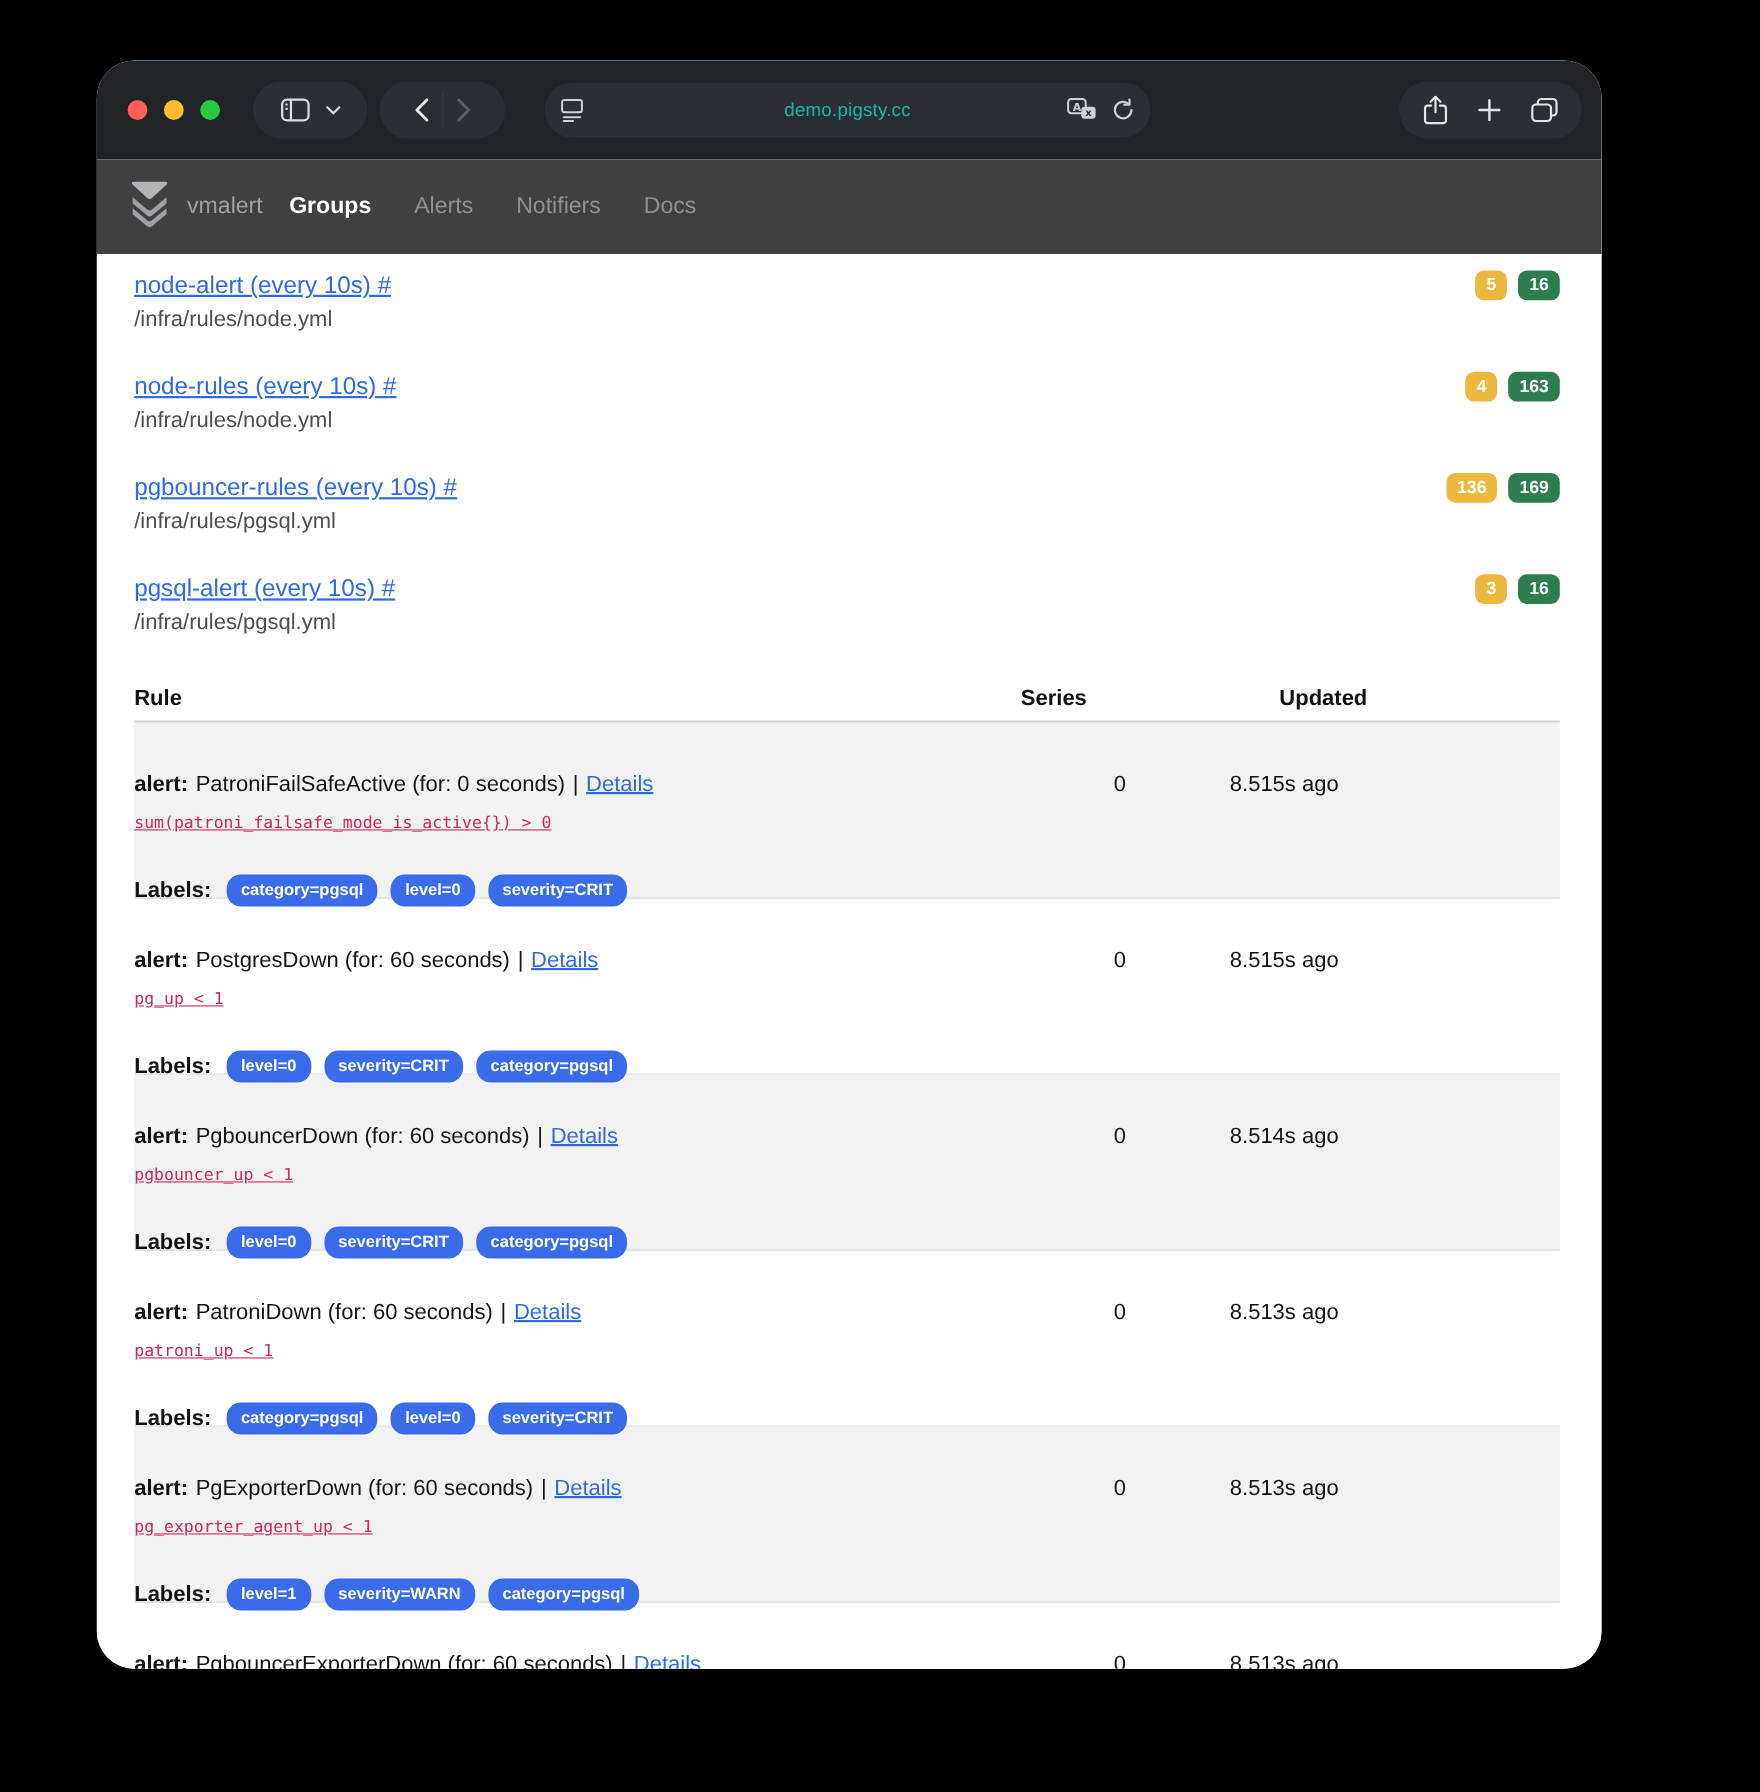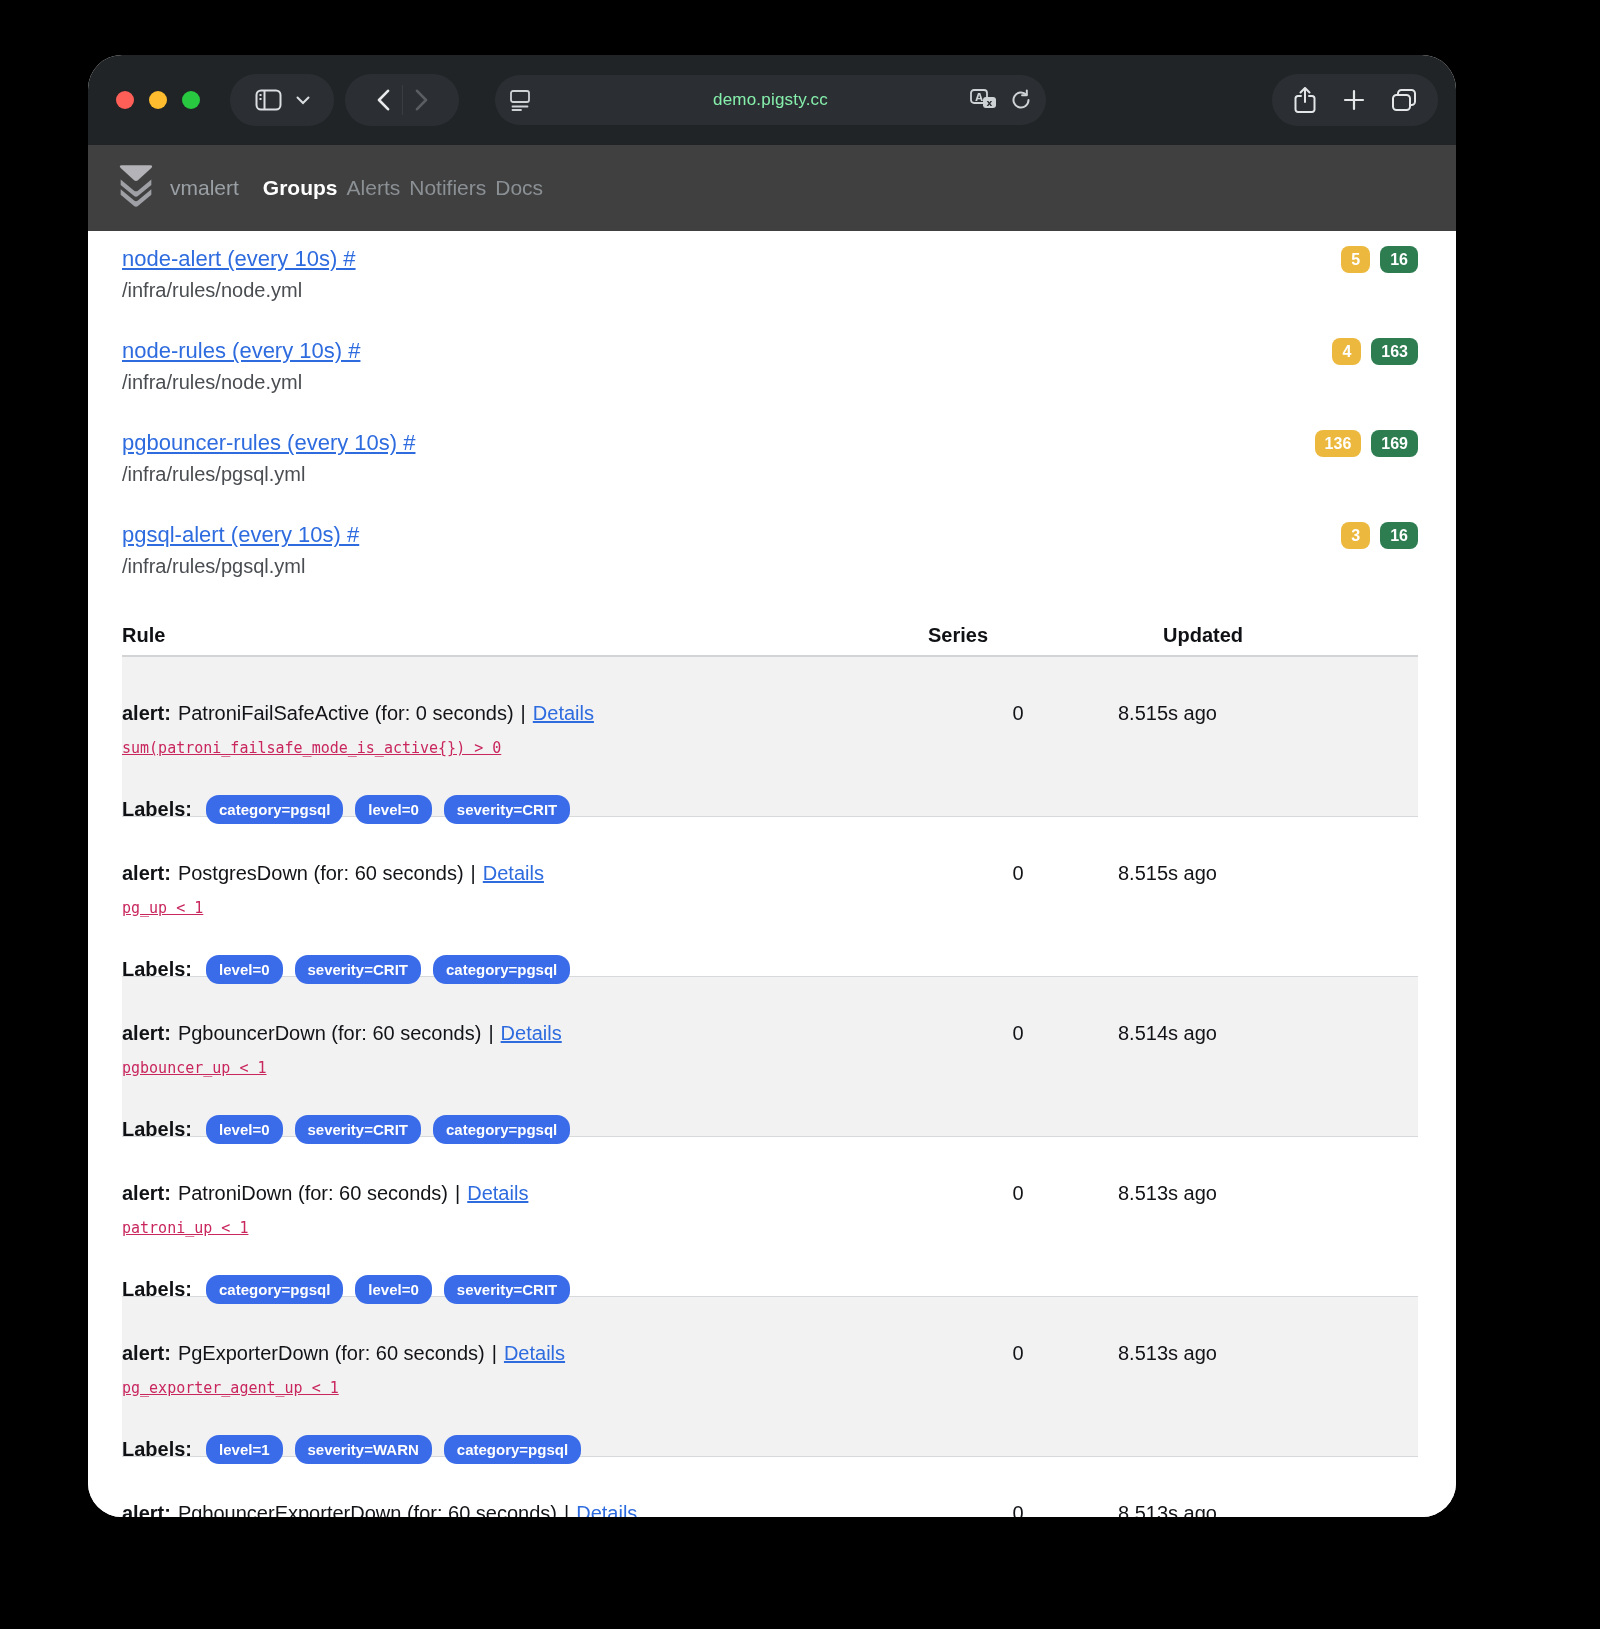--- a/index.html
+++ b/index.html
@@ -19,31 +19,31 @@
 
   .pillbtn { background:#2b2f33; border-radius:26px; height:52px;
              display:flex; align-items:center; justify-content:center; }
   .grp-sidebar { width:104px; margin-left:30px; gap:14px; }
   .grp-arrows  { width:114px; margin-left:11px; gap:0; }
   .arrow-div { width:1px; height:30px; background:#3a3e42; margin:0 12px; }
 
   .urlbar { margin-left:36px; width:551px; height:50px; background:#2b2f33;
             border-radius:25px; display:flex; align-items:center; padding:0 14px; }
   .url-left { width:66px; display:flex; align-items:center; }
-  .url-text { flex:1; text-align:center; color:#86efac; font-size:17px; letter-spacing:.2px; }
+  .url-text { flex:1; text-align:center; color:#14b8a6; font-size:17px; letter-spacing:.2px; }
   .url-right { width:66px; display:flex; align-items:center; justify-content:flex-end; gap:12px; }
 
   .grp-right { margin-left:auto; width:166px; gap:26px; }
   .chrome svg { display:block; }
 
   
   .navbar { height:86px; background:#404040; display:flex; align-items:center; padding:0 27px; }
   .brand-logo { margin-right:13px; }
   .brand-text { font-size:21px; color:#9aa0a5; margin-right:24px; }
-  .nav-items { display:flex; gap:9px; align-items:flex-end; }
+  .nav-items { display:flex; gap:39px; align-items:flex-end; }
   .nav-link { font-size:21px; color:#8b9095; text-decoration:none; cursor:pointer; }
   .nav-link.active { color:#ffffff; font-weight:600; }
 
   
   .content { background:#fff; padding:14px 38px 0 34px; }
 
   .group { position:relative; margin-bottom:34px; }
   .group-link { display:inline-block; font-size:22px; color:#2d6bdf; text-decoration:underline;
                 line-height:28px; cursor:pointer; }
   .group-path { font-size:20px; color:#4a4d51; line-height:26px; margin-top:4px; }

